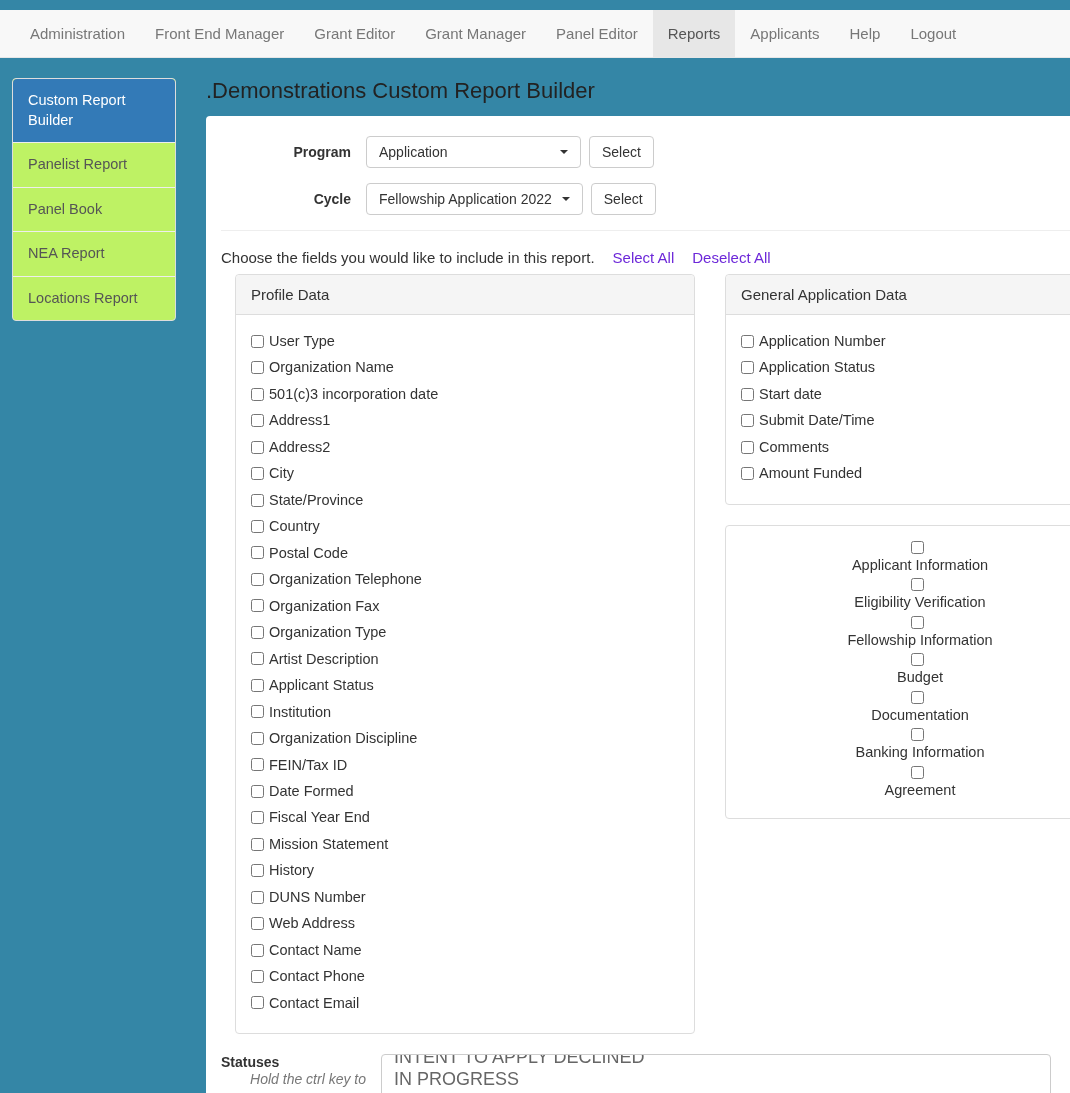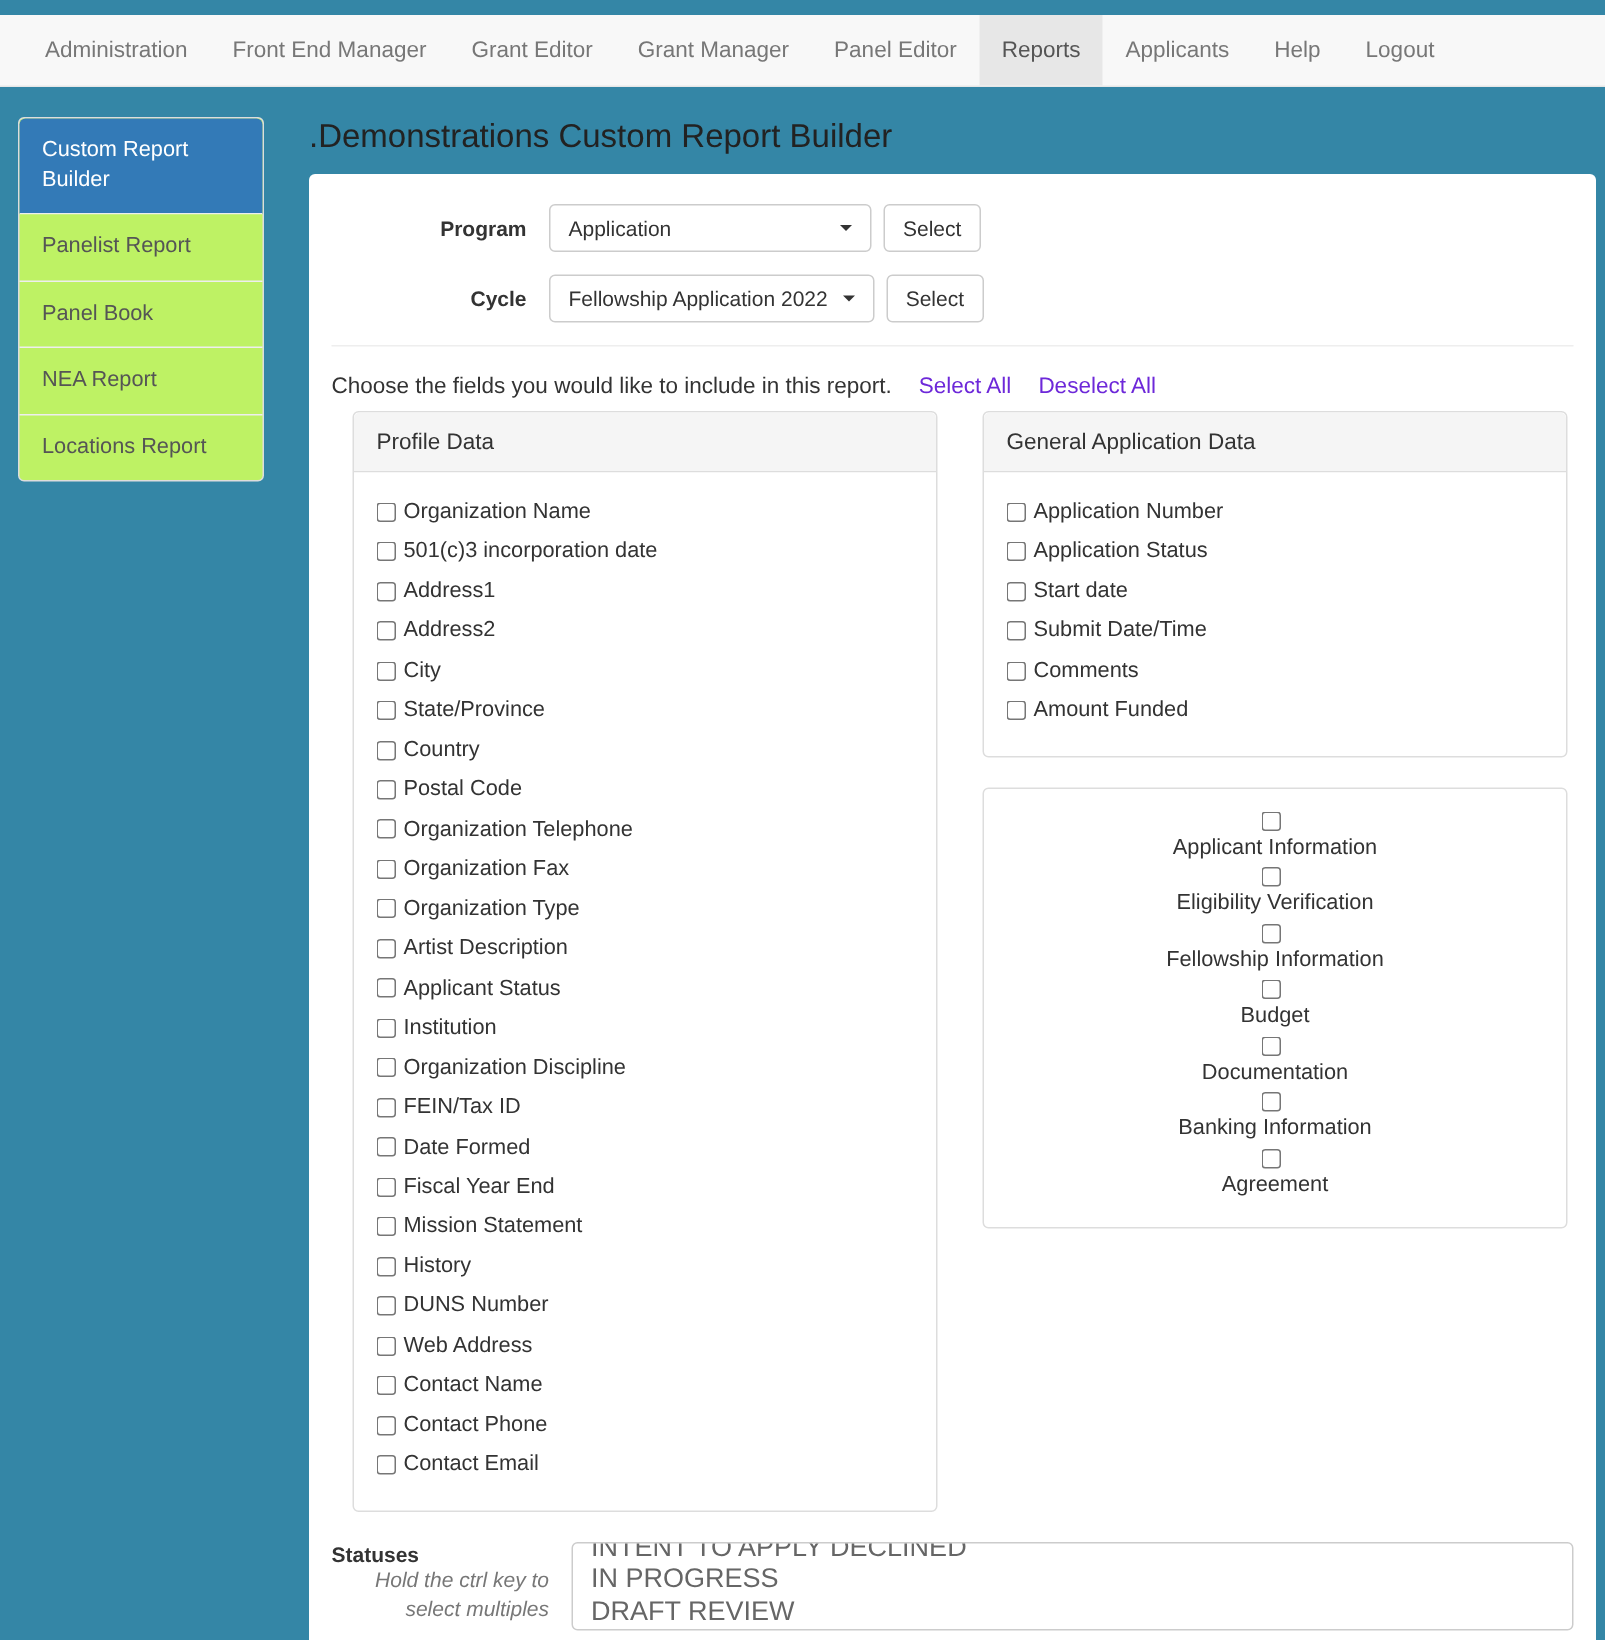--- a/index.html
+++ b/index.html
@@ -138,21 +138,21 @@
     margin-bottom: 8px;
   }
   .choose-row .link { color: #6d28d9; cursor: pointer; }
   .field-groups {
     display: flex;
     gap: 30px;
     align-items: flex-start;
     margin-left: 14px;
     margin-bottom: 20px;
   }
-  .col-left { width: 390px; }
+  .col-left { width: 460px; }
   .col-right { width: 390px; display: flex; flex-direction: column; gap: 20px; }
   .card {
     border: 1px solid #ddd;
     border-radius: 4px;
     background: #fff;
   }
   .card-header {
     background: #f5f5f5;
     border-bottom: 1px solid #ddd;
     padding: 11px 15px;
@@ -254,20 +254,24 @@
         <span class="link">Deselect All</span>
       </div>
 
       <div class="field-groups">
         <div class="col-left">
           <div class="card">
             <div class="card-header">Profile Data</div>
             <div class="card-body" id="profile-body">
                 <label class="checkline">
                   <input type="checkbox" style=""> 
+                  <span>User Type</span>
+                </label>
+                <label class="checkline">
+                  <input type="checkbox" style=""> 
                   <span>Organization Name</span>
                 </label>
                 <label class="checkline">
                   <input type="checkbox" style=""> 
                   <span>501(c)3 incorporation date</span>
                 </label>
                 <label class="checkline">
                   <input type="checkbox" style=""> 
                   <span>Address1</span>
                 </label>

